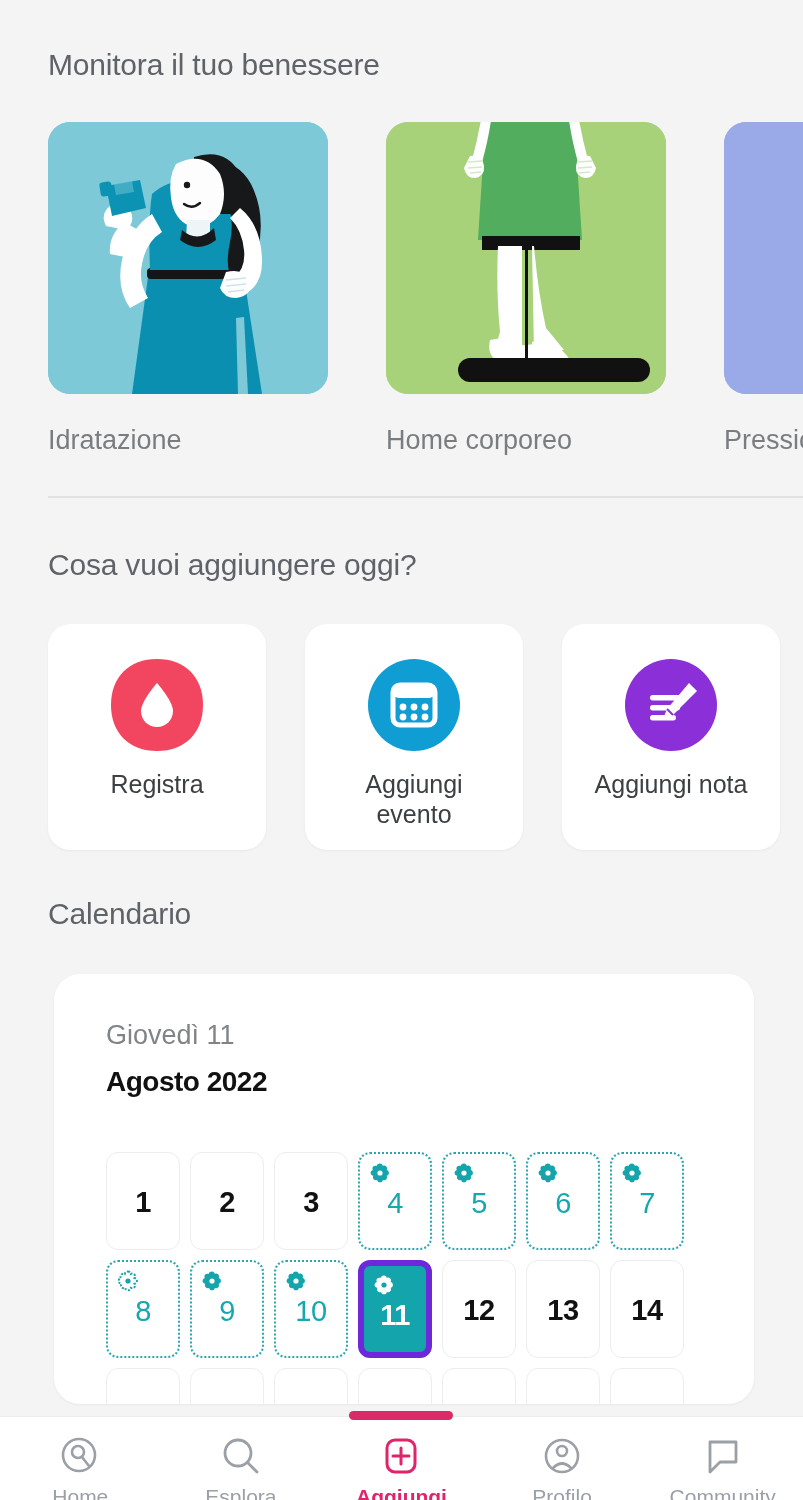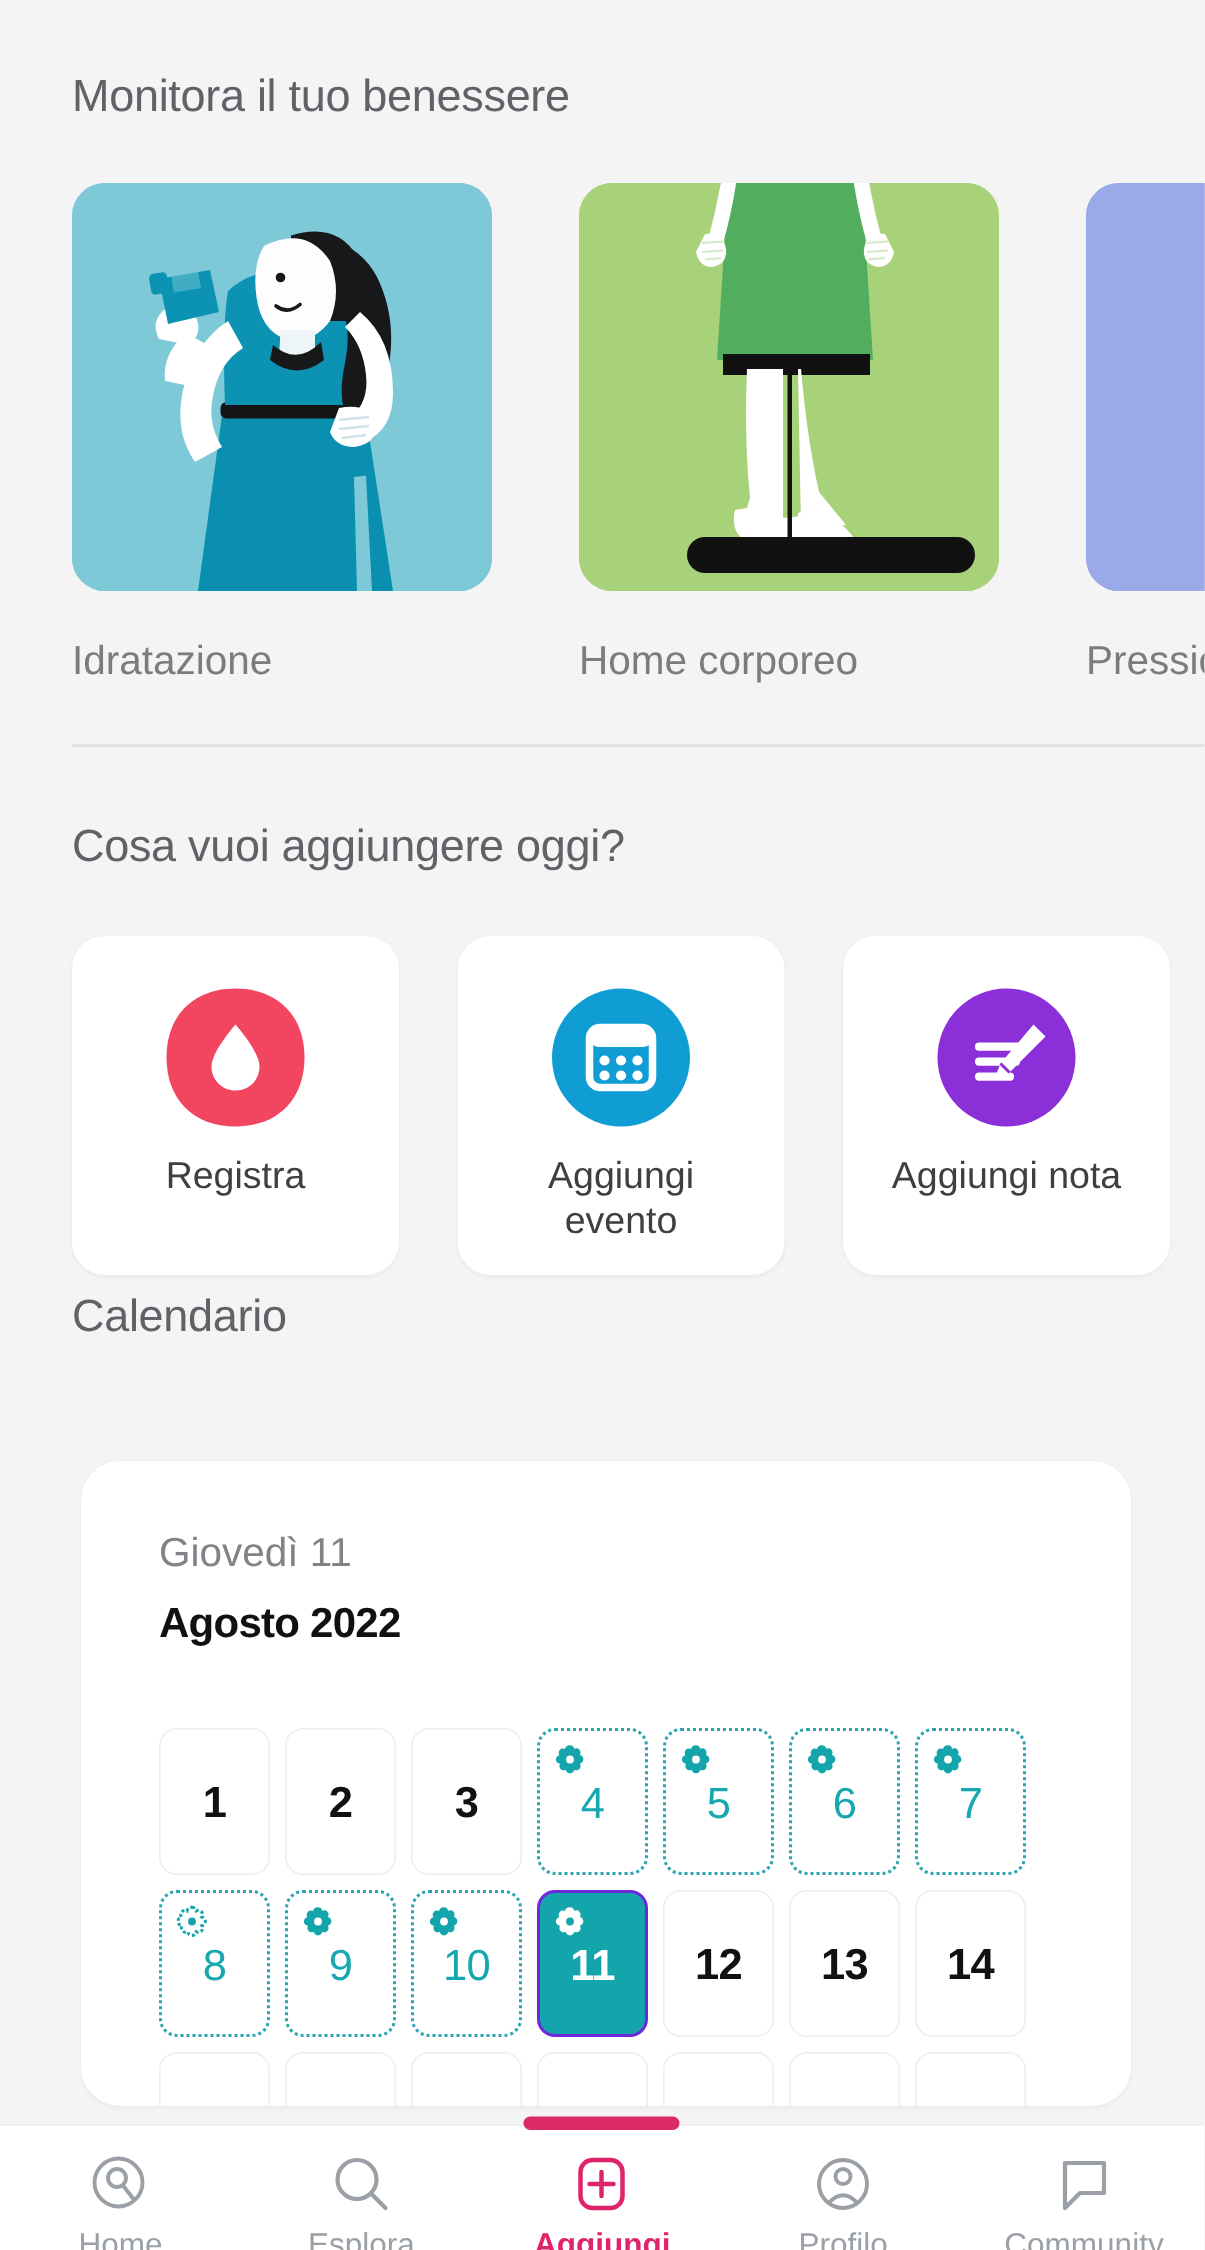--- a/index.html
+++ b/index.html
@@ -16,21 +16,21 @@
     position: absolute;
     left: 48px;
     font-size: 30px;
     font-weight: 400;
     color: #5f6368;
     letter-spacing: -0.2px;
     white-space: nowrap;
   }
   #title-monitor { top: 22px; }
   #title-add     { top: 522px; }
-  #title-cal     { top: 835px; }
+  #title-cal     { top: 871px; }
 
   
   #wellness-row {
     position: absolute;
     top: 96px; left: 48px;
     width: 760px; height: 345px;
     display: flex;
     gap: 58px;
   }
   .well-card { width: 280px; flex: 0 0 280px; position: relative; }
@@ -129,21 +129,21 @@
     border-radius: 12px;
     position: relative;
     background: #ffffff;
     border: 1.5px solid #ededed;
   }
   .cal-cell.marked {
     border: 2px dotted #2aa6b0;
   }
   .cal-cell.selected {
     background: #13a4ac;
-    border: 2px solid #6d28d9;
+    border: 6px solid #6d28d9;
   }
   .cal-num {
     position: absolute;
     left: 0; right: 0;
     top: 33px;
     text-align: center;
     font-size: 29px;
     font-weight: 700;
     color: #111111;
     letter-spacing: -0.5px;

